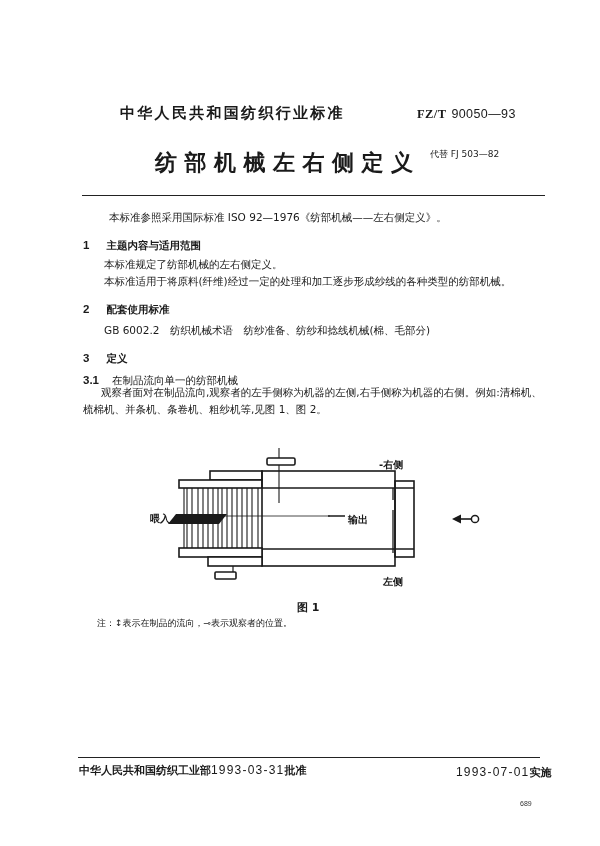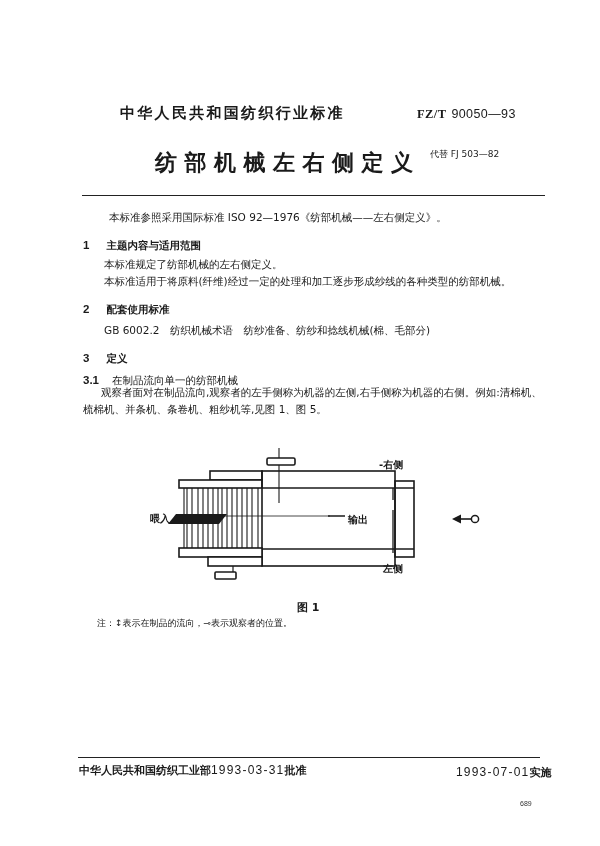--- a/index.html
+++ b/index.html
@@ -67,21 +67,21 @@
 <div class="abs" style="left:83px; top:347px;">
   <span class="sec-num">3</span>
   <span class="sec-title" style="margin-left:12px;">定义</span>
 </div>
 
 <div class="abs" style="left:83px; top:369px;">
   <span class="sec-num" style="font-weight:bold;">3.1</span>
   <span class="p" style="margin-left:8px;">在制品流向单一的纺部机械</span>
 </div>
 <div class="abs p" style="left:101px; top:385px;">观察者面对在制品流向,观察者的左手侧称为机器的左侧,右手侧称为机器的右侧。例如:清棉机、</div>
-<div class="abs p" style="left:83px; top:402px;">梳棉机、并条机、条卷机、粗纱机等,见图 1、图 5。</div>
+<div class="abs p" style="left:83px; top:402px;">梳棉机、并条机、条卷机、粗纱机等,见图 1、图 2。</div>
 
 <svg class="diagram" width="600" height="846" viewBox="0 0 600 846">
   <g fill="none" stroke="#1a1a1a" stroke-width="1.6">
 
     <line x1="279" y1="448" x2="279" y2="503" stroke-width="1.1"></line>
 
     <rect x="267" y="458" width="28" height="7" rx="1.5" fill="#fff"></rect>
 
     <rect x="210" y="471" width="52" height="9" fill="#fff"></rect>
 
@@ -128,21 +128,21 @@
   <polygon points="176,514 227,514 219,524 168,524" fill="#1a1a1a"></polygon>
 
   <g>
     <polygon points="452,519 461,514.5 461,523.5" fill="#1a1a1a"></polygon>
     <line x1="460" y1="519" x2="471" y2="519" stroke="#1a1a1a" stroke-width="1.6"></line>
     <circle cx="475" cy="519" r="3.6" fill="#fff" stroke="#1a1a1a" stroke-width="1.5"></circle>
   </g>
 </svg>
 
 <div class="abs small-lbl" style="left:379px; top:458px;"><span>-</span><span>右侧</span></div>
-<div class="abs small-lbl" style="left:383px; top:562px;">左侧</div>
+<div class="abs small-lbl" style="left:383px; top:575px;">左侧</div>
 <div class="abs small-lbl" style="left:150px; top:512px;">喂入</div>
 <div class="abs small-lbl" style="left:348px; top:513px;">输出</div>
 
 <div class="abs fig-label" style="left:297px; top:600px;">图 1</div>
 <div class="abs note" style="left:97px; top:617px;">注：↕表示在制品的流向，⊸表示观察者的位置。</div>
 
 <div class="rule" style="left:78px; top:757px; width:462px; border-top-width:1.3px;"></div>
 <div class="abs footer-l">
   <span>中华人民共和国纺织工业部</span><span class="d">1993-03-31</span><span>批准</span>
 </div>

